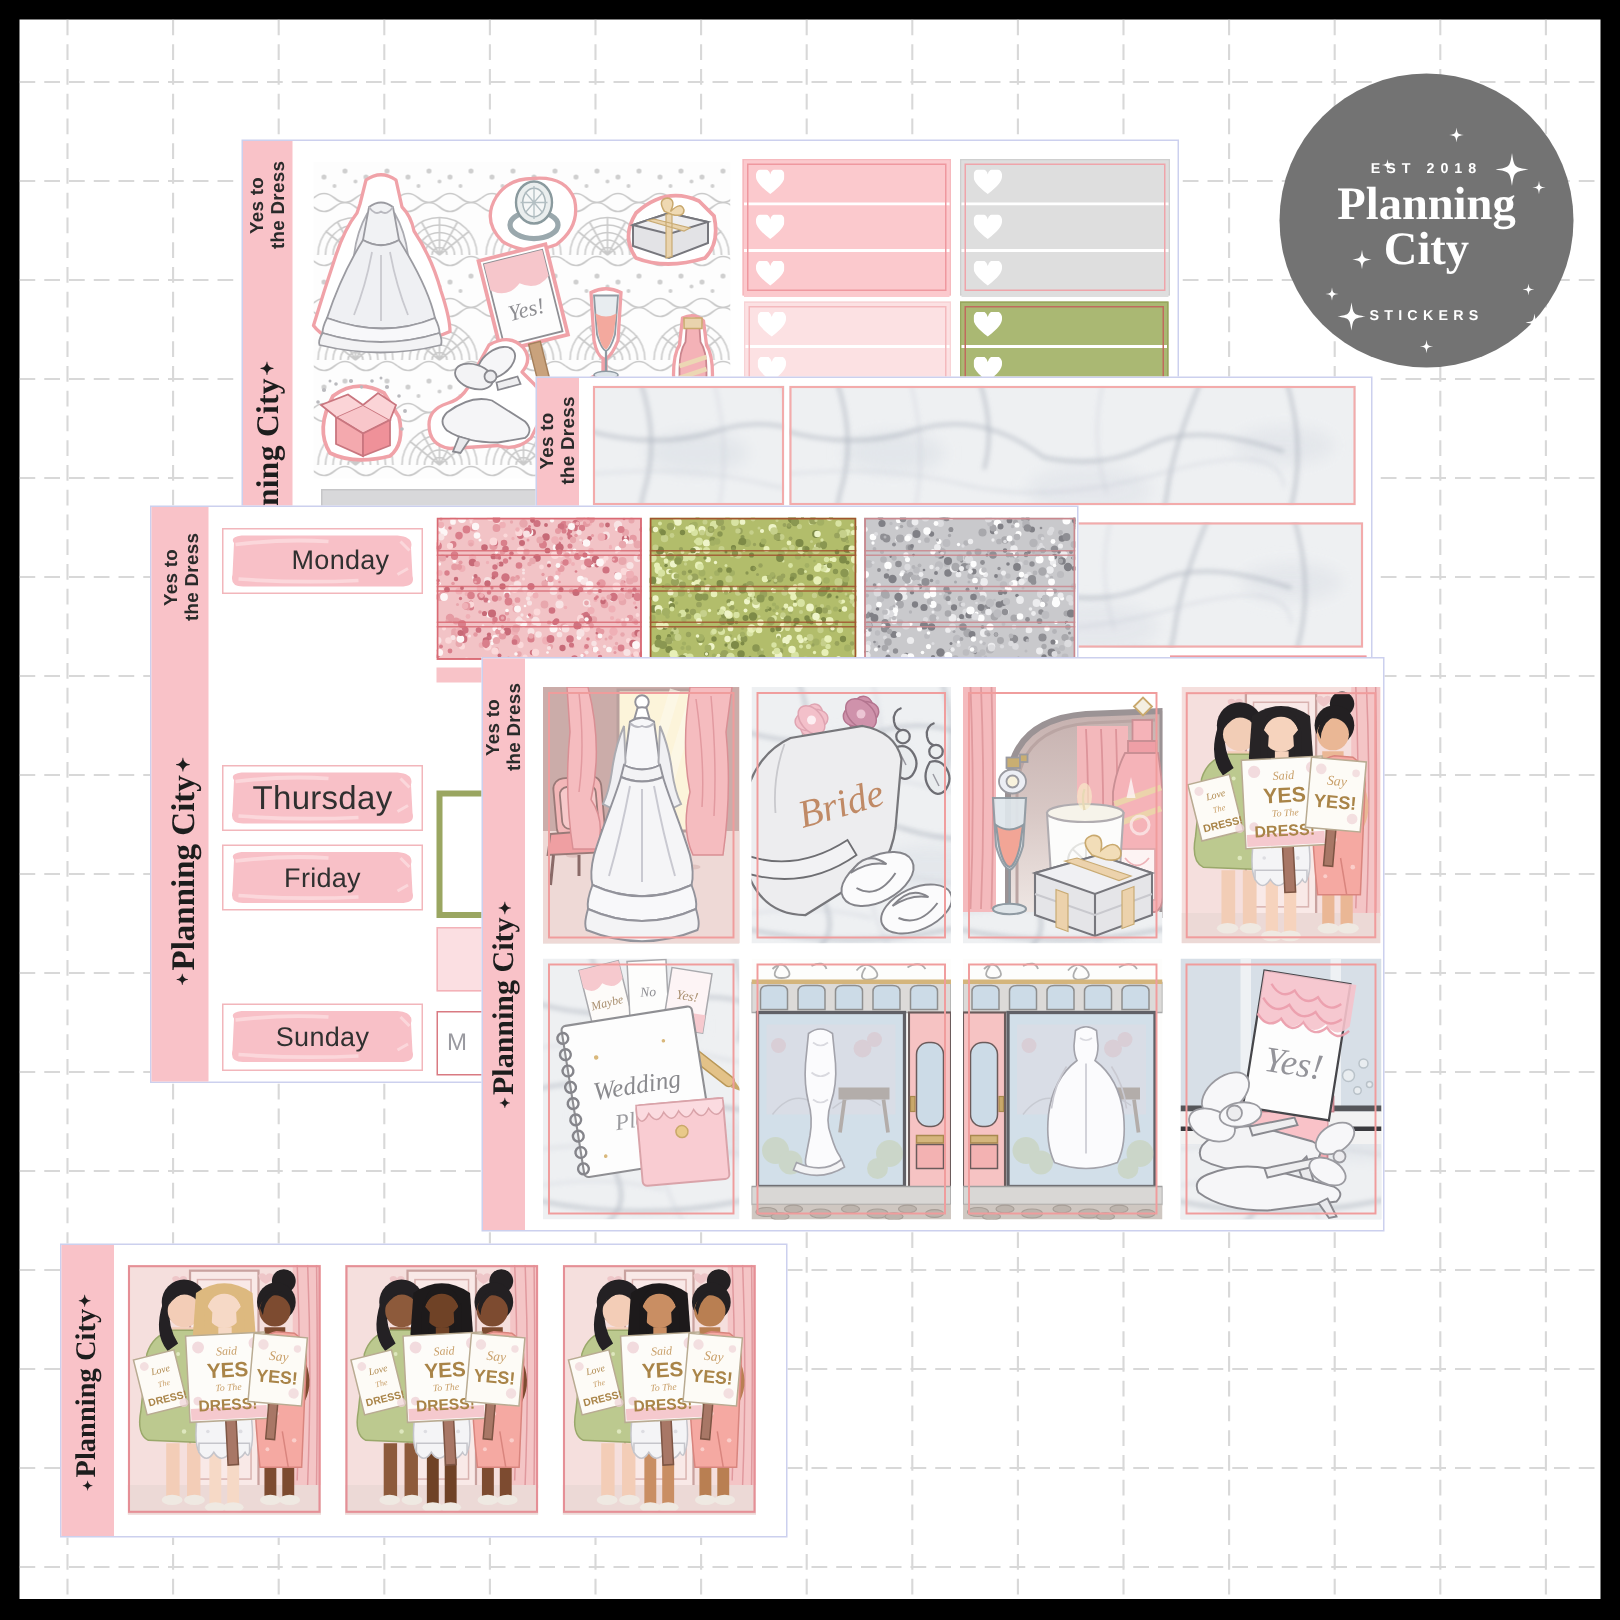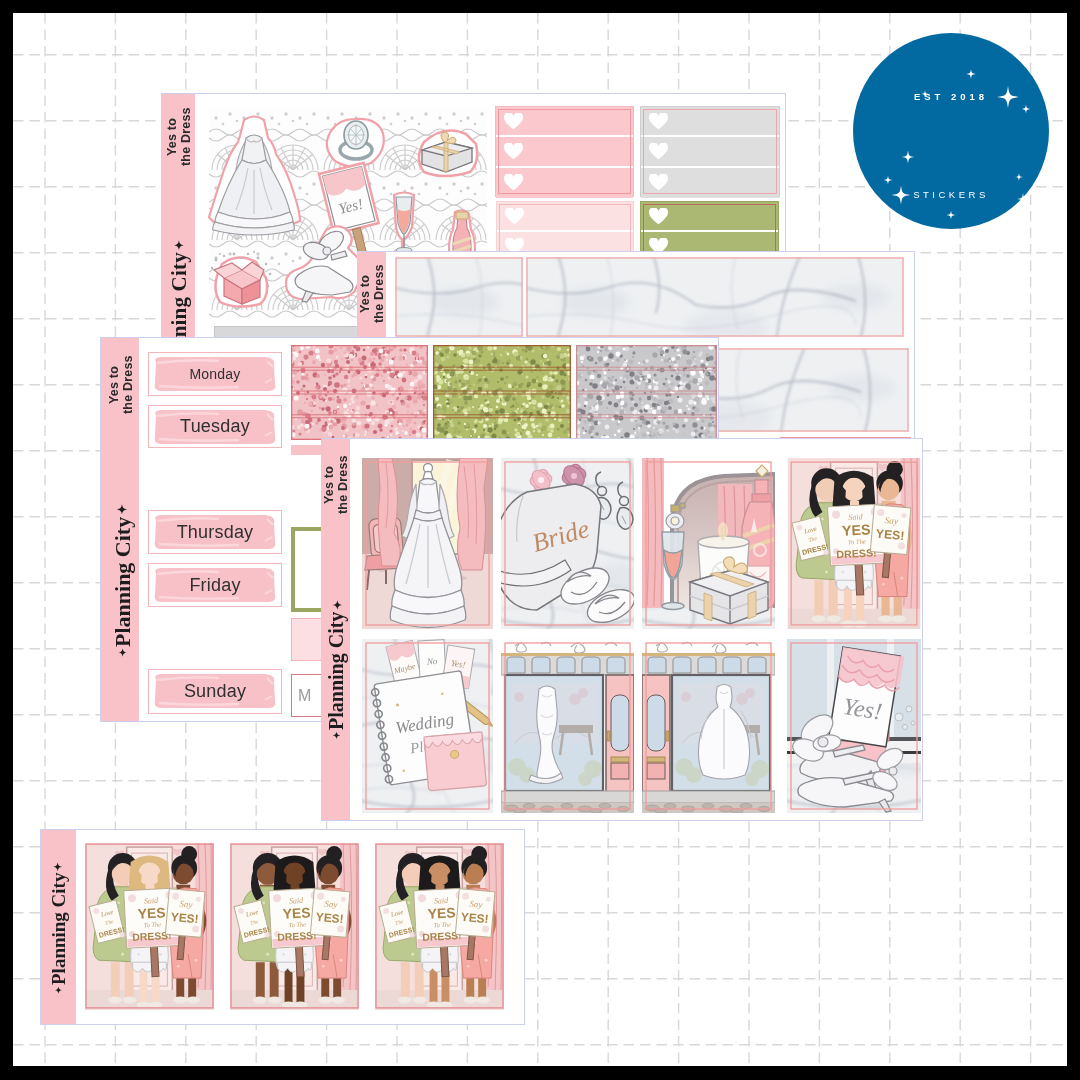--- a/index.html
+++ b/index.html
@@ -8,22 +8,22 @@
 .sbar{position:absolute;top:0;bottom:0;left:0;background:#f9c2c8;}
 .vwrap{position:absolute;}
 .vtxt{writing-mode:vertical-rl;transform:rotate(180deg);width:100%;height:100%;
   display:flex;align-items:center;justify-content:center;text-align:center;color:#222;}
 .ytd{font-size:12.5px;line-height:1.12;letter-spacing:.2px;font-weight:bold;color:#2a2a2a;}
 .pcity{font-family:"Liberation Serif",serif;font-weight:bold;color:#1d1d1d;}
 .hgrp{position:absolute;box-sizing:border-box;}
 .hrow{position:relative;box-sizing:border-box;}
 .stick{position:absolute;}
 .dayrow{position:absolute;background:#fff;border:1px solid #f2b6bb;box-sizing:border-box;}
-#logo{position:absolute;left:840px;top:20px;width:196px;height:196px;border-radius:50%;
-  background:#0369a1;z-index:9;}
+#logo{position:absolute;left:840px;top:36px;width:196px;height:196px;border-radius:50%;
+  background:#737373;z-index:9;}
 #cap{position:absolute;left:527px;top:909px;width:282px;text-align:center;color:#161616;
   font-size:30px;letter-spacing:0px;line-height:1.25;}
 svg{display:block}
 .skA{fill:var(--sA,#f2cdb6)} .skB{fill:var(--sB,#f2cdb6)} .skC{fill:var(--sC,#e9b894)} .hrB{fill:var(--hB,#272426)}
 
 </style></head><body>
 <svg width="0" height="0" style="position:absolute">
     <defs>
       <filter id="mblur" x="-30%" y="-30%" width="160%" height="160%">
         <feGaussianBlur stdDeviation="1.6"></feGaussianBlur>
@@ -841,37 +841,29 @@
       </div>
       <div class="vwrap" style="left:5px;top:108px;width:33px;height:268px">
         <div class="vtxt pcity" style="font-size:22px"><span style="font-size:.45em;vertical-align:-.2em">✦</span> Planning City <span style="font-size:.55em;vertical-align:.5em">✦</span></div>
       </div>
       <div class="dayrow" style="left:47px;top:14.0px;width:134px;height:43.7px">
         <svg width="132" height="42">
           <path d="M7,9 Q4,5 12,4 L116,4 Q127,5 125,12 L126,31 Q128,38 118,38 L13,38 Q4,38 6,30 Z" fill="#f8c0c7"></path>
           <path d="M8,10 Q40,6 70,8 M10,33 Q50,36 90,34" stroke="#fbd7db" stroke-width="2.5" fill="none"></path>
           <path d="M118,8 L124,14 M116,30 L123,26" stroke="#fbd7db" stroke-width="2"></path>
         </svg>
-        <div style="position:absolute;left:0;top:0;width:100%;height:100%;display:flex;align-items:center;justify-content:center;font-size:14px;color:#303030;letter-spacing:.2px">Monday</div>
-      </div>
-      <div class="dayrow" style="left:47px;top:66.8px;width:134px;height:43.7px">
-        <svg width="132" height="42">
-          <path d="M7,9 Q4,5 12,4 L116,4 Q127,5 125,12 L126,31 Q128,38 118,38 L13,38 Q4,38 6,30 Z" fill="#f8c0c7"></path>
-          <path d="M8,10 Q40,6 70,8 M10,33 Q50,36 90,34" stroke="#fbd7db" stroke-width="2.5" fill="none"></path>
-          <path d="M118,8 L124,14 M116,30 L123,26" stroke="#fbd7db" stroke-width="2"></path>
-        </svg>
-        <div style="position:absolute;left:0;top:0;width:100%;height:100%;display:flex;align-items:center;justify-content:center;font-size:18px;color:#303030;letter-spacing:.2px">Tuesday</div>
+        <div style="position:absolute;left:12px;top:0;width:100%;height:100%;display:flex;align-items:center;justify-content:center;font-size:18px;color:#303030;letter-spacing:.2px">Monday</div>
       </div>
       <div class="dayrow" style="left:47px;top:172.4px;width:134px;height:43.7px">
         <svg width="132" height="42">
           <path d="M7,9 Q4,5 12,4 L116,4 Q127,5 125,12 L126,31 Q128,38 118,38 L13,38 Q4,38 6,30 Z" fill="#f8c0c7"></path>
           <path d="M8,10 Q40,6 70,8 M10,33 Q50,36 90,34" stroke="#fbd7db" stroke-width="2.5" fill="none"></path>
           <path d="M118,8 L124,14 M116,30 L123,26" stroke="#fbd7db" stroke-width="2"></path>
         </svg>
-        <div style="position:absolute;left:0;top:0;width:100%;height:100%;display:flex;align-items:center;justify-content:center;font-size:18px;color:#303030;letter-spacing:.2px">Thursday</div>
+        <div style="position:absolute;left:0;top:0;width:100%;height:100%;display:flex;align-items:center;justify-content:center;font-size:22px;color:#303030;letter-spacing:.2px">Thursday</div>
       </div>
       <div class="dayrow" style="left:47px;top:225.2px;width:134px;height:43.7px">
         <svg width="132" height="42">
           <path d="M7,9 Q4,5 12,4 L116,4 Q127,5 125,12 L126,31 Q128,38 118,38 L13,38 Q4,38 6,30 Z" fill="#f8c0c7"></path>
           <path d="M8,10 Q40,6 70,8 M10,33 Q50,36 90,34" stroke="#fbd7db" stroke-width="2.5" fill="none"></path>
           <path d="M118,8 L124,14 M116,30 L123,26" stroke="#fbd7db" stroke-width="2"></path>
         </svg>
         <div style="position:absolute;left:0;top:0;width:100%;height:100%;display:flex;align-items:center;justify-content:center;font-size:18px;color:#303030;letter-spacing:.2px">Friday</div>
       </div>
       <div class="dayrow" style="left:47px;top:330.8px;width:134px;height:45px">
@@ -2897,21 +2889,22 @@
       </div>
       <div class="stick" style="left:334px;top:13px;width:129px;height:167px;--sA:#f3cdb7;--sB:#c98e63;--sC:#b97f52;--hB:#1d1a1b">
         <svg width="129" height="167" viewBox="0 0 130 168">
           <use href="#women"></use>
           <rect x="1" y="1" width="128" height="165" fill="none" stroke="#e58f96" stroke-width="1.4"></rect>
         </svg>
       </div>
     </div>
     <div id="logo">
       <div style="position:absolute;top:58px;width:100%;text-align:center;color:#fff;font-size:9.5px;letter-spacing:4px;font-weight:bold">EST 2018</div>
-      <div style="position:absolute;top:156px;width:100%;text-align:center;color:#fff;font-size:9.5px;letter-spacing:3.5px;font-weight:normal">STICKERS</div>
+      <div style="position:absolute;top:72px;width:100%;text-align:center;color:#fff;font-family:&quot;Liberation Serif&quot;,serif;font-weight:bold;font-size:31px;line-height:.97">Planning<br>City</div>
+      <div style="position:absolute;top:156px;width:100%;text-align:center;color:#fff;font-size:9.5px;letter-spacing:3.5px;font-weight:bold">STICKERS</div>
       <svg width="196" height="196" style="position:absolute;left:0;top:0">
         <use href="#spk" x="113" y="36" width="10" height="10"></use>
         <use href="#spk" x="68" y="57" width="8" height="8"></use>
         <use href="#spk" x="144" y="53" width="22" height="22"></use>
         <use href="#spk" x="168.5" y="71.5" width="9.0" height="9.0"></use>
         <use href="#spk" x="48.5" y="117.5" width="13.0" height="13.0"></use>
         <use href="#spk" x="30.5" y="142.5" width="9.0" height="9.0"></use>
         <use href="#spk" x="38.5" y="152.5" width="19.0" height="19.0"></use>
         <use href="#spk" x="162" y="140" width="8" height="8"></use>
         <use href="#spk" x="164" y="160" width="12" height="12"></use>

